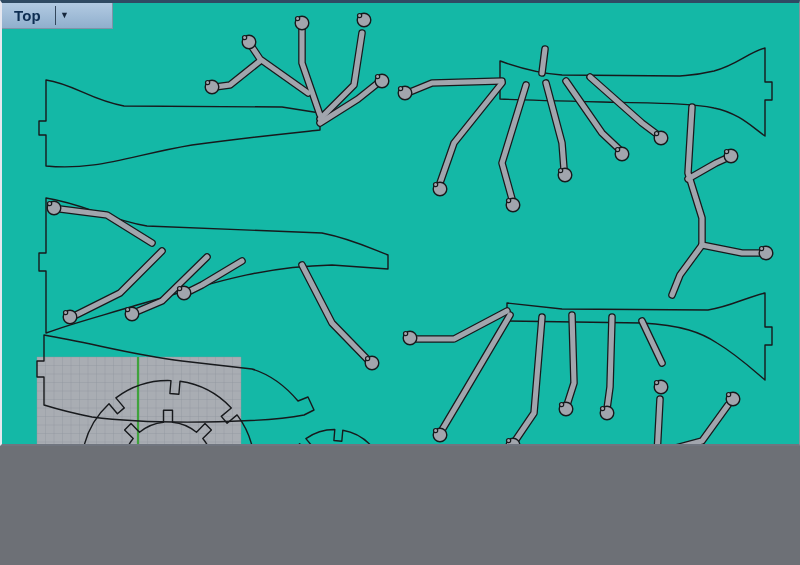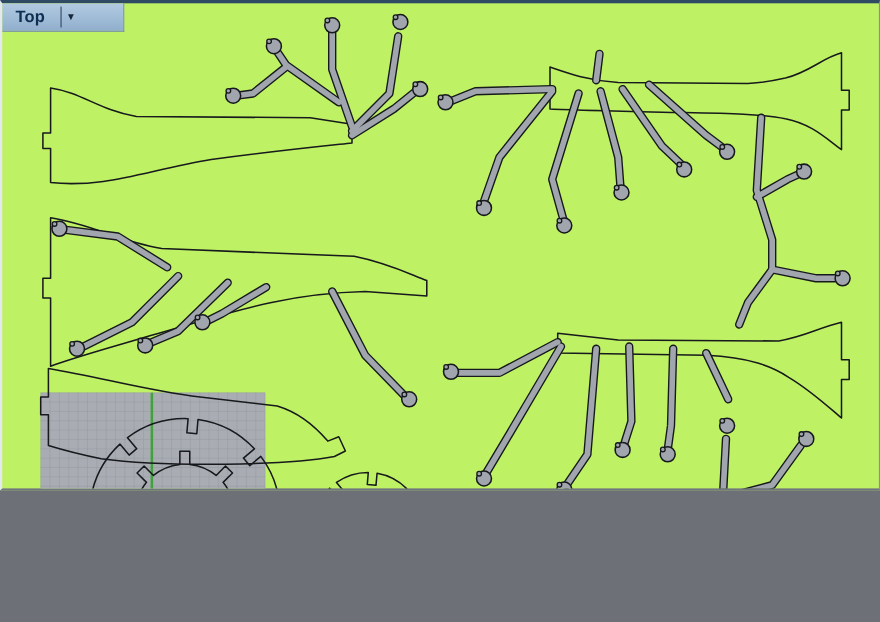--- a/index.html
+++ b/index.html
@@ -1,18 +1,18 @@
 <!DOCTYPE html>
 <html><head>
 <meta charset="utf-8">
 <style>
   html,body{margin:0;padding:0;background:#6d7076;font-family:"Liberation Sans",sans-serif;}
   .viewport{
     position:relative;width:800px;height:446px;box-sizing:border-box;
-    background:#bef264;overflow:hidden;
+    background:#14b8a6;overflow:hidden;
     border-top:3px solid #2F4A63;
     border-left:2px solid #E6E8F0;
     border-right:1px solid #8A8F99;
     border-bottom:2px solid #70757F;
   }
   .canvas-svg{position:absolute;left:0;top:0;}
   .vp-tab{
     position:absolute;left:0;top:0;height:25px;width:110px;
     background:linear-gradient(#B2CAE2,#90AFCD);
     display:flex;align-items:center;cursor:pointer;

